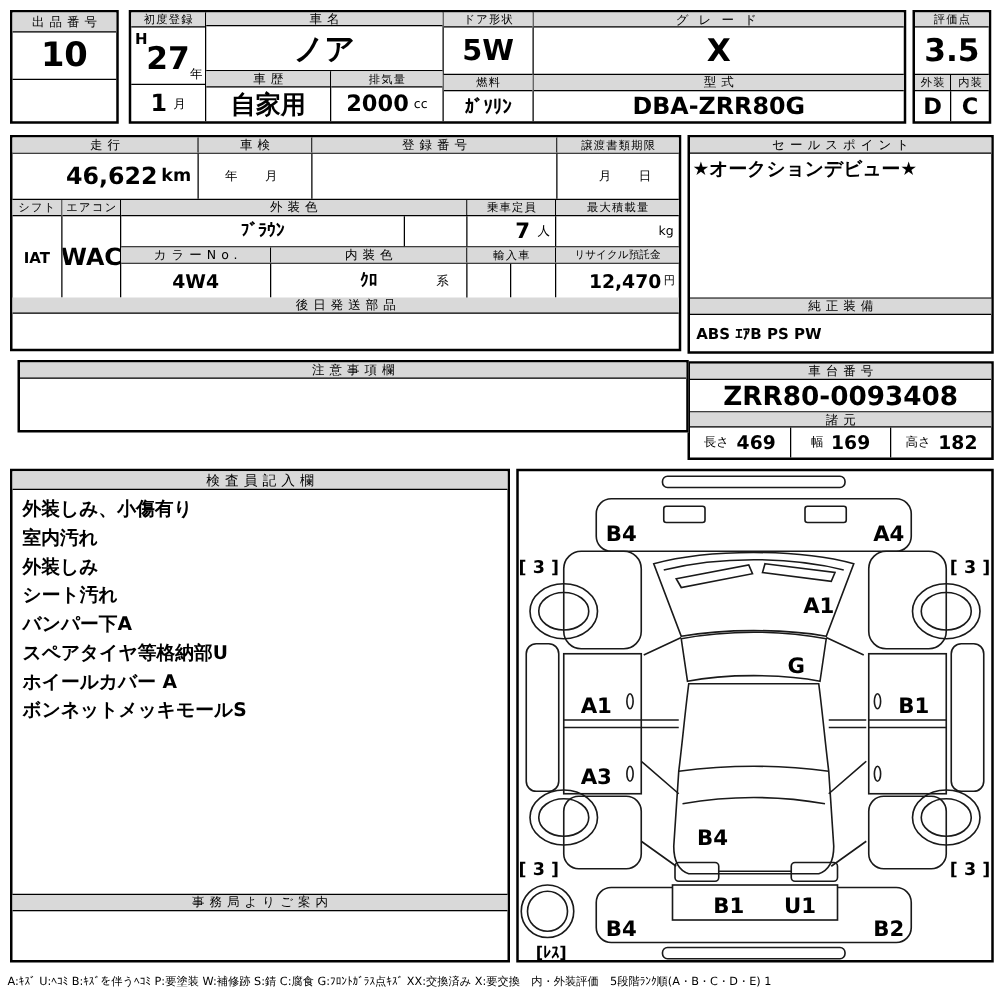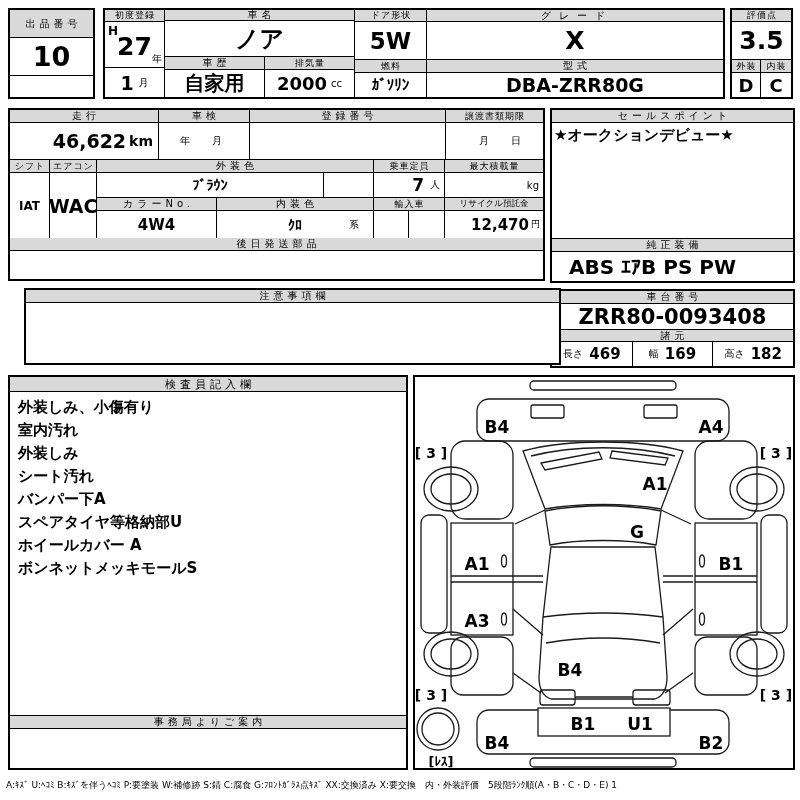--- a/index.html
+++ b/index.html
@@ -21,21 +21,21 @@
   .notes-line{font-size:15px;font-weight:bold;line-height:23px;white-space:nowrap;}
   .footer{position:absolute;left:6px;top:779px;width:790px;font-size:9px;white-space:nowrap;letter-spacing:0;}
   svg text{font-family:"DejaVu Sans","Liberation Sans",sans-serif;font-weight:bold;fill:#000;stroke:none;}
 </style>
 </head>
 <body>
 
 <div class="sheet">
 
   <div class="box col" style="left:8px;top:8px;width:87px;height:91px">
-    <div class="cell hdr bb" style="height:28px">出品番号</div>
+    <div class="cell hdr bb" style="height:16px">出品番号</div>
     <div class="cell bb b" style="height:38px;font-size:27px">10</div>
     <div class="cell" style="flex:1"></div>
   </div>
 
   <div class="box row" style="left:103px;top:8px;width:622px;height:91px">
 
     <div class="col br" style="width:60px">
       <div class="cell hdr tight bb" style="height:12px">初度登録</div>
       <div class="cell bb" style="height:46px;position:relative">
         <span class="b" style="position:absolute;left:3px;top:2px;font-size:12px">H</span>
@@ -156,21 +156,21 @@
       </div>
     </div>
     <div class="cell hdr bb" style="height:13px">後日発送部品</div>
     <div class="cell" style="flex:1"></div>
   </div>
 
   <div class="box col" style="left:550px;top:108px;width:245px;height:175px">
     <div class="cell hdr bb" style="height:13px">セールスポイント</div>
     <div class="cell bb left top b" style="height:116px;font-size:15px;padding:3px 2px">★オークションデビュー★</div>
     <div class="cell hdr bb" style="height:13px">純正装備</div>
-    <div class="cell left b" style="flex:1;font-size:20px;padding-left:17px">ABS ｴｱB PS PW</div>
+    <div class="cell left b" style="flex:1;font-size:12px;padding-left:5px">ABS ｴｱB PS PW</div>
   </div>
 
   <div class="box col" style="left:550px;top:289px;width:245px;height:79px">
     <div class="cell hdr bb" style="height:13px">車台番号</div>
     <div class="cell bb b" style="height:26px;font-size:21px">ZRR80-0093408</div>
     <div class="cell hdr bb" style="height:12px">諸元</div>
     <div class="row" style="flex:1">
       <div class="cell br" style="flex:1">
         <span class="u">長さ</span>
         <span class="b" style="font-size:15px;margin-left:6px">469</span>
@@ -179,21 +179,21 @@
         <span class="u">幅</span>
         <span class="b" style="font-size:15px;margin-left:6px">169</span>
       </div>
       <div class="cell" style="flex:1">
         <span class="u">高さ</span>
         <span class="b" style="font-size:15px;margin-left:6px">182</span>
       </div>
     </div>
   </div>
 
-  <div class="box col" style="left:24px;top:288px;width:537px;height:77px">
+  <div class="box col" style="left:14px;top:288px;width:537px;height:58px">
     <div class="cell hdr bb" style="height:13px">注意事項欄</div>
     <div class="cell" style="flex:1"></div>
   </div>
 
   <div class="box col" style="left:8px;top:375px;width:400px;height:395px">
     <div class="cell hdr bb" style="height:15px;font-size:11px">検査員記入欄</div>
     <div class="col bb left" style="height:324px;padding:4px 8px">
       <div class="notes-line">外装しみ、小傷有り</div>
       <div class="notes-line">室内汚れ</div>
       <div class="notes-line">外装しみ</div>

